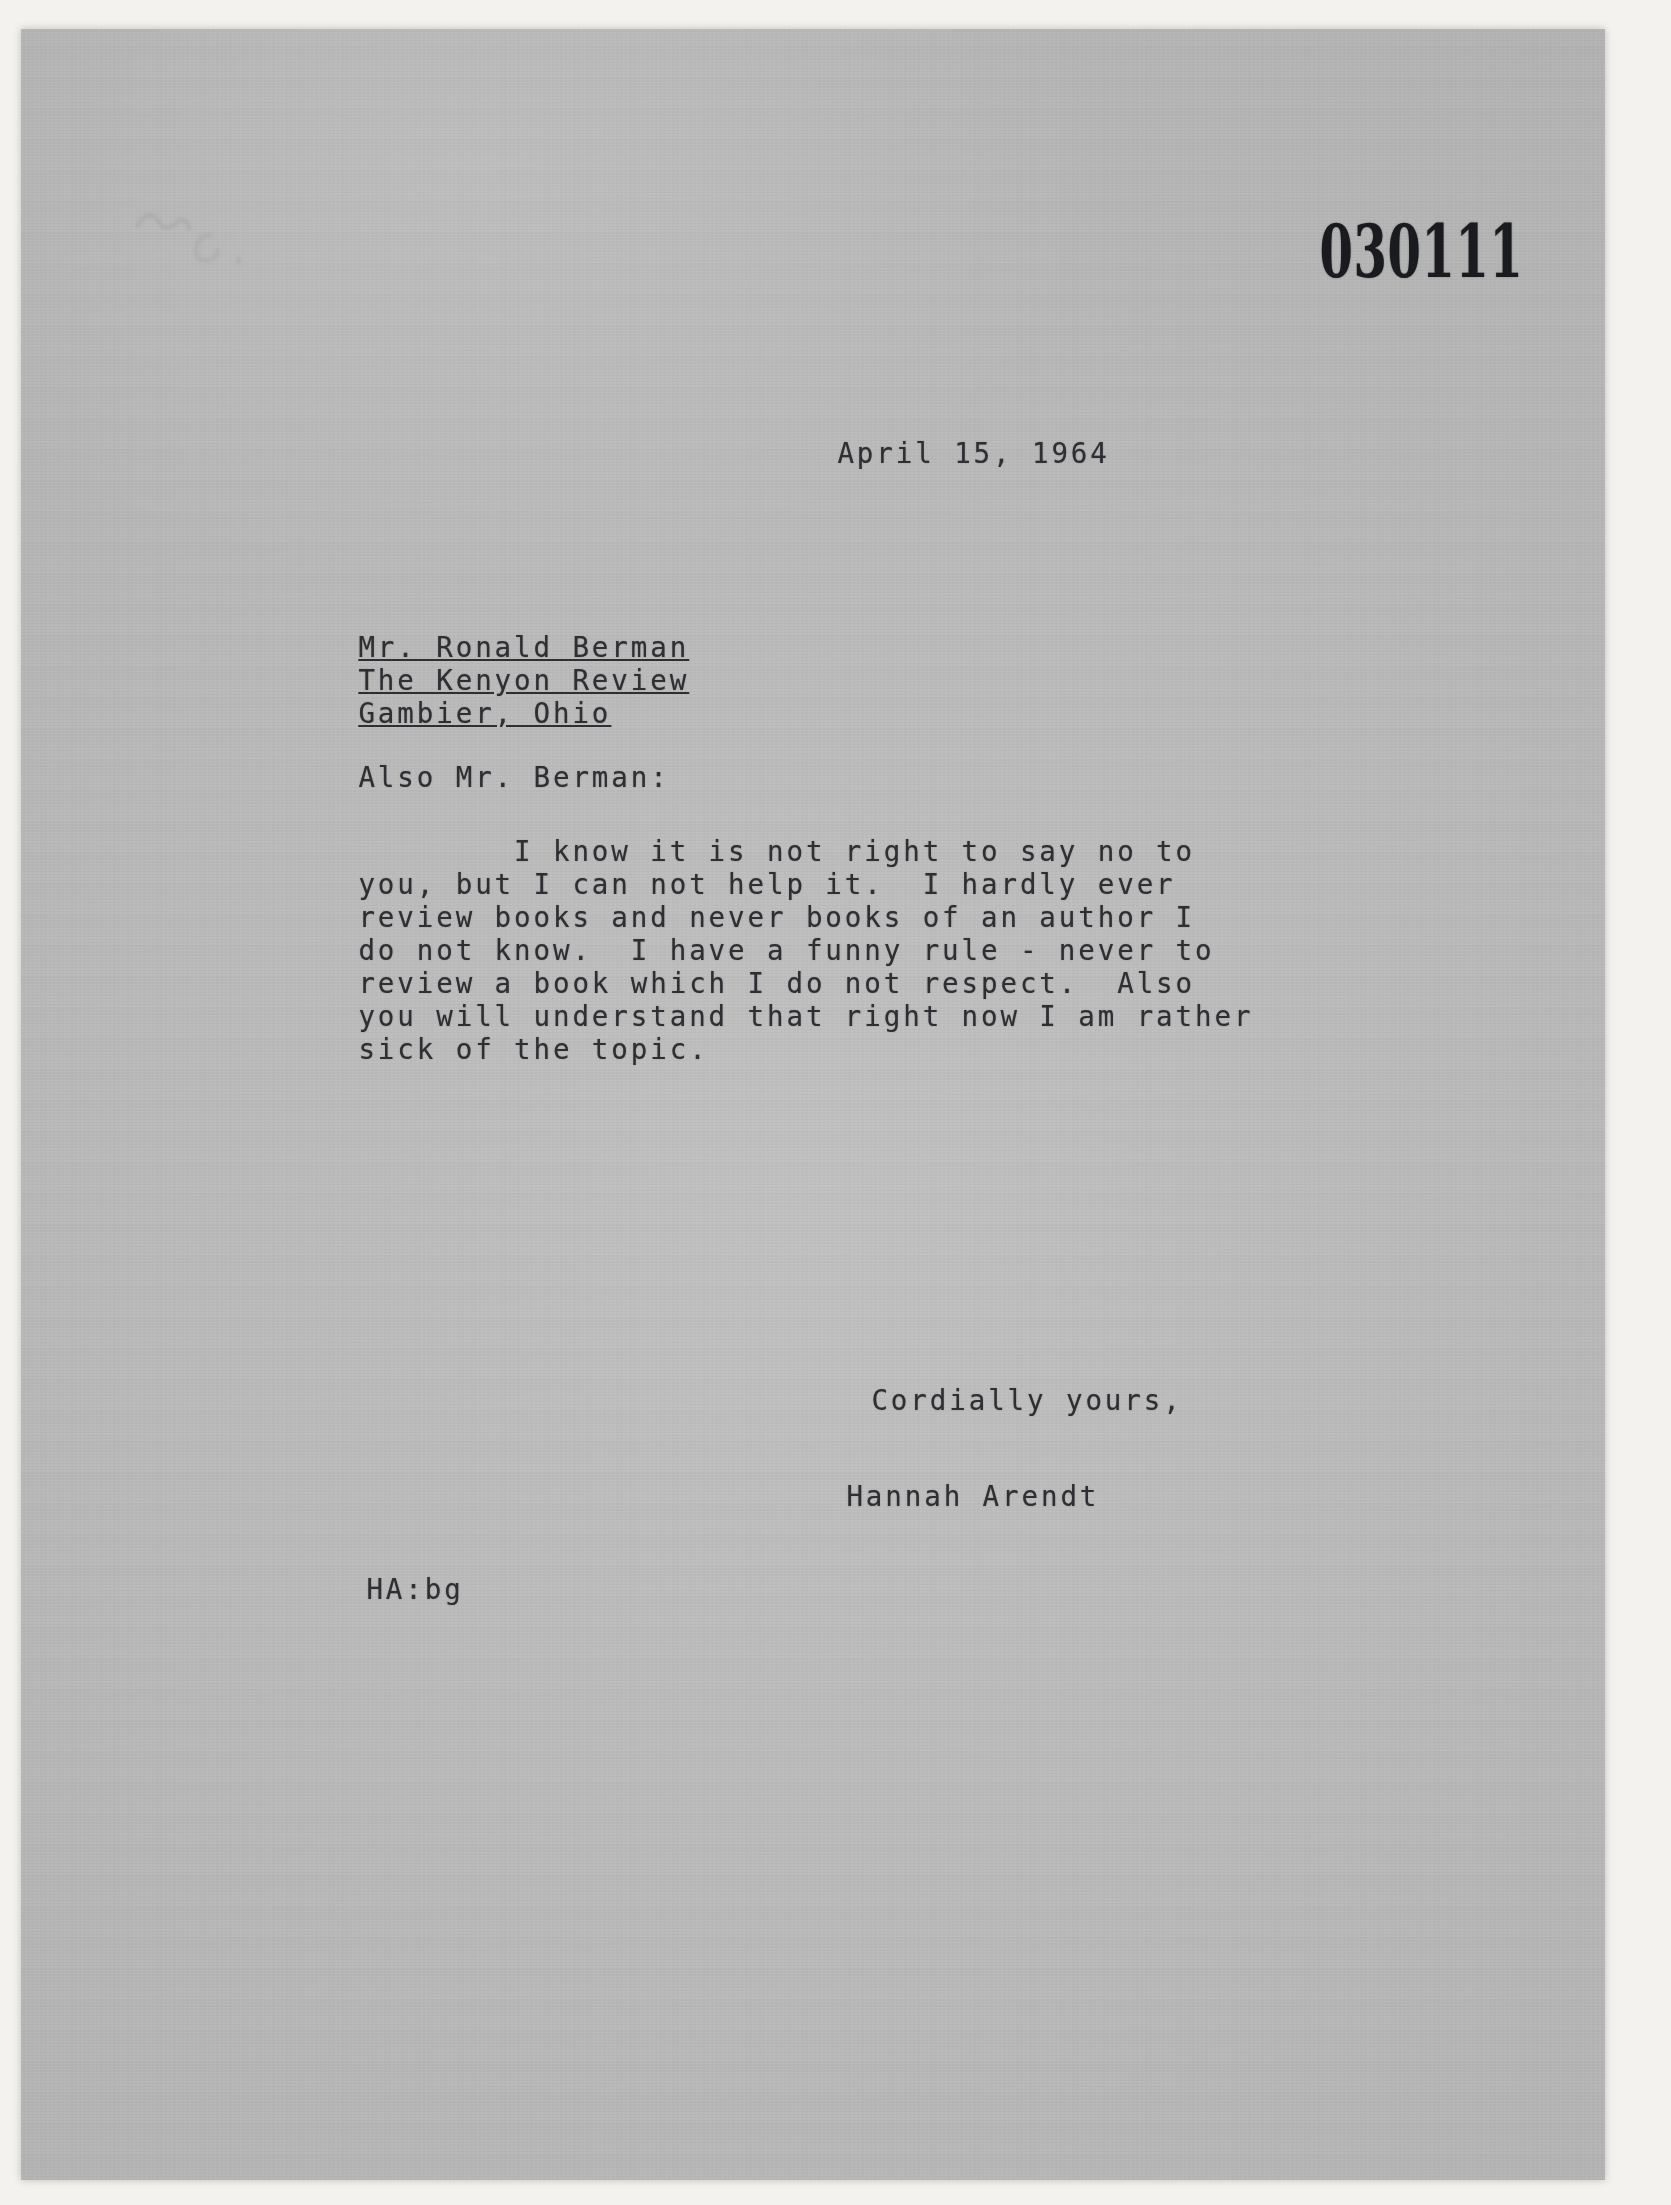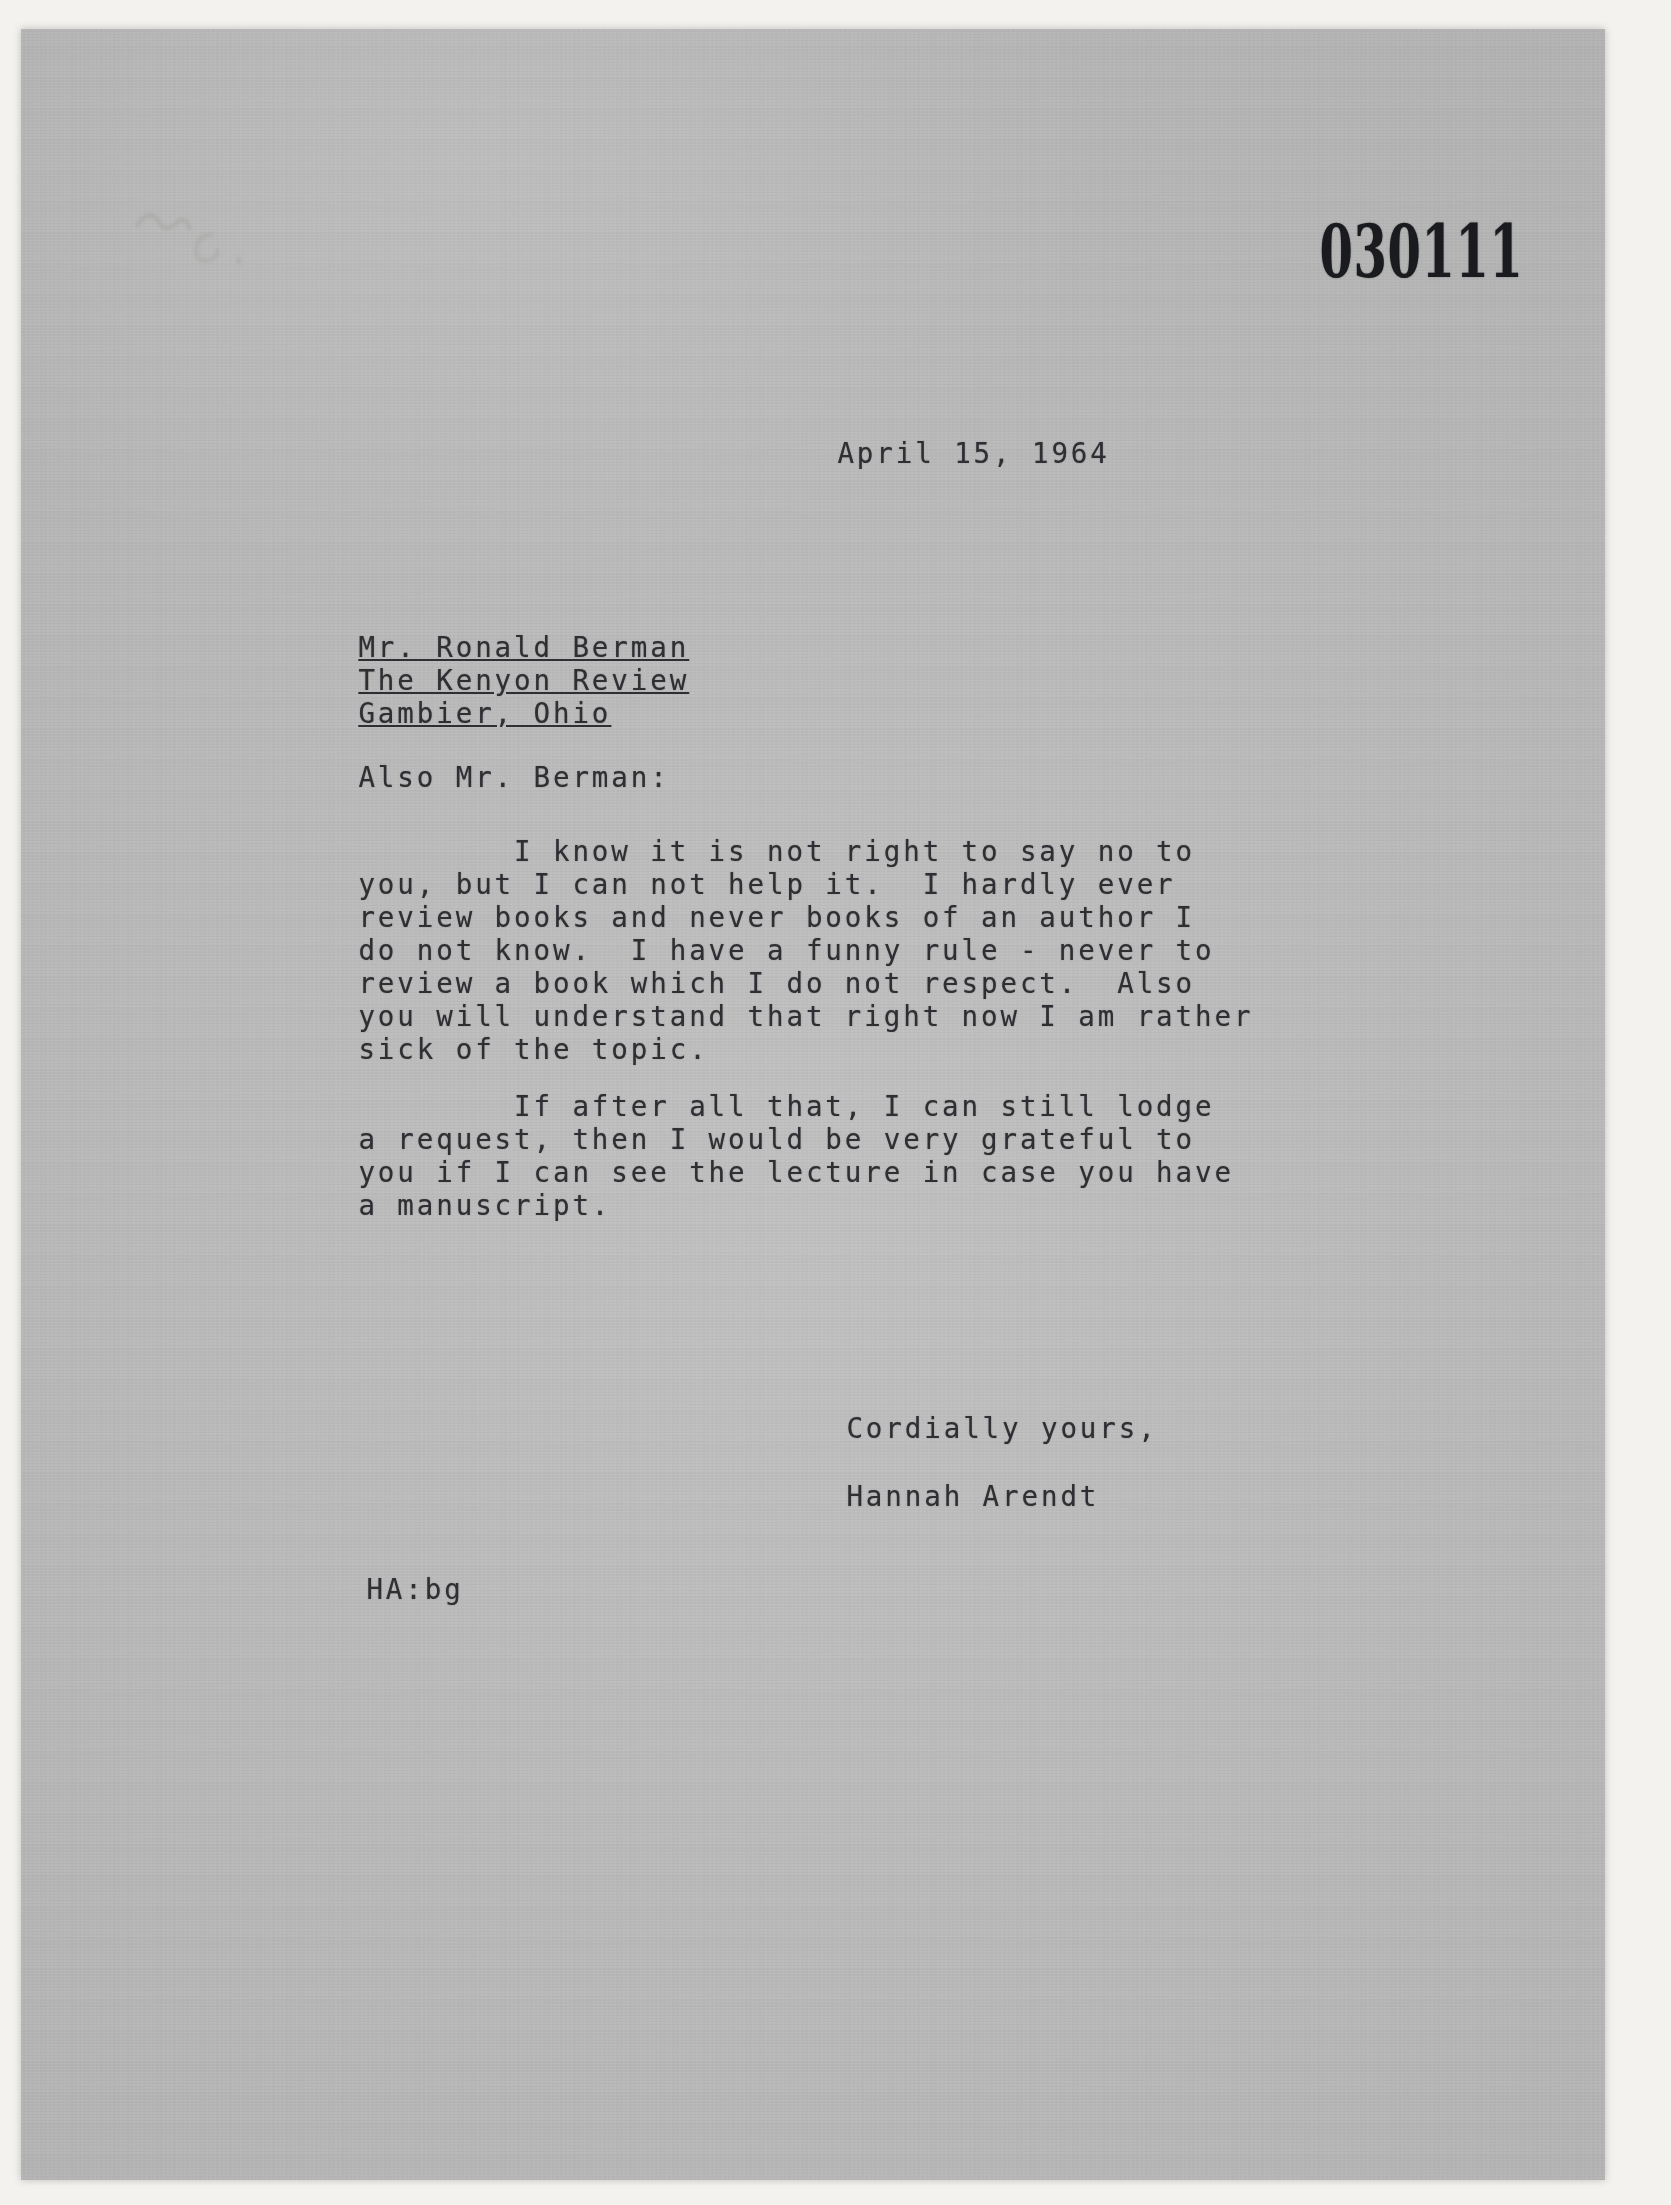--- a/index.html
+++ b/index.html
@@ -83,26 +83,22 @@
   <div class="typed" style="left:337px; top:732px;">Also Mr. Berman:</div>
 
   <div class="typed" style="left:337px; top:798px;margin-top:8px;">        I know it is not right to say no to
 you, but I can not help it.  I hardly ever
 review books and never books of an author I
 do not know.  I have a funny rule - never to
 review a book which I do not respect.  Also
 you will understand that right now I am rather
 sick of the topic.</div>
 
-  <div class="typed" style="left:337px; top:1061px;">        If after all that, I can still lodge
-a request, then I would be very grateful to
-you if I can see the lecture in case you have
-a manuscript.</div>
 
 
-  <div class="typed" style="left:825px; top:1355px;margin-top:28px;">Cordially yours,</div>
+  <div class="typed" style="left:850px; top:1355px;">Cordially yours,</div>
 
   <div class="typed" style="left:825px; top:1451px;">Hannah Arendt</div>
 
   <div class="typed" style="left:337px; top:1544px;margin-left:8px;">HA:bg</div>
 
 </div>
 
 
 </body></html>

